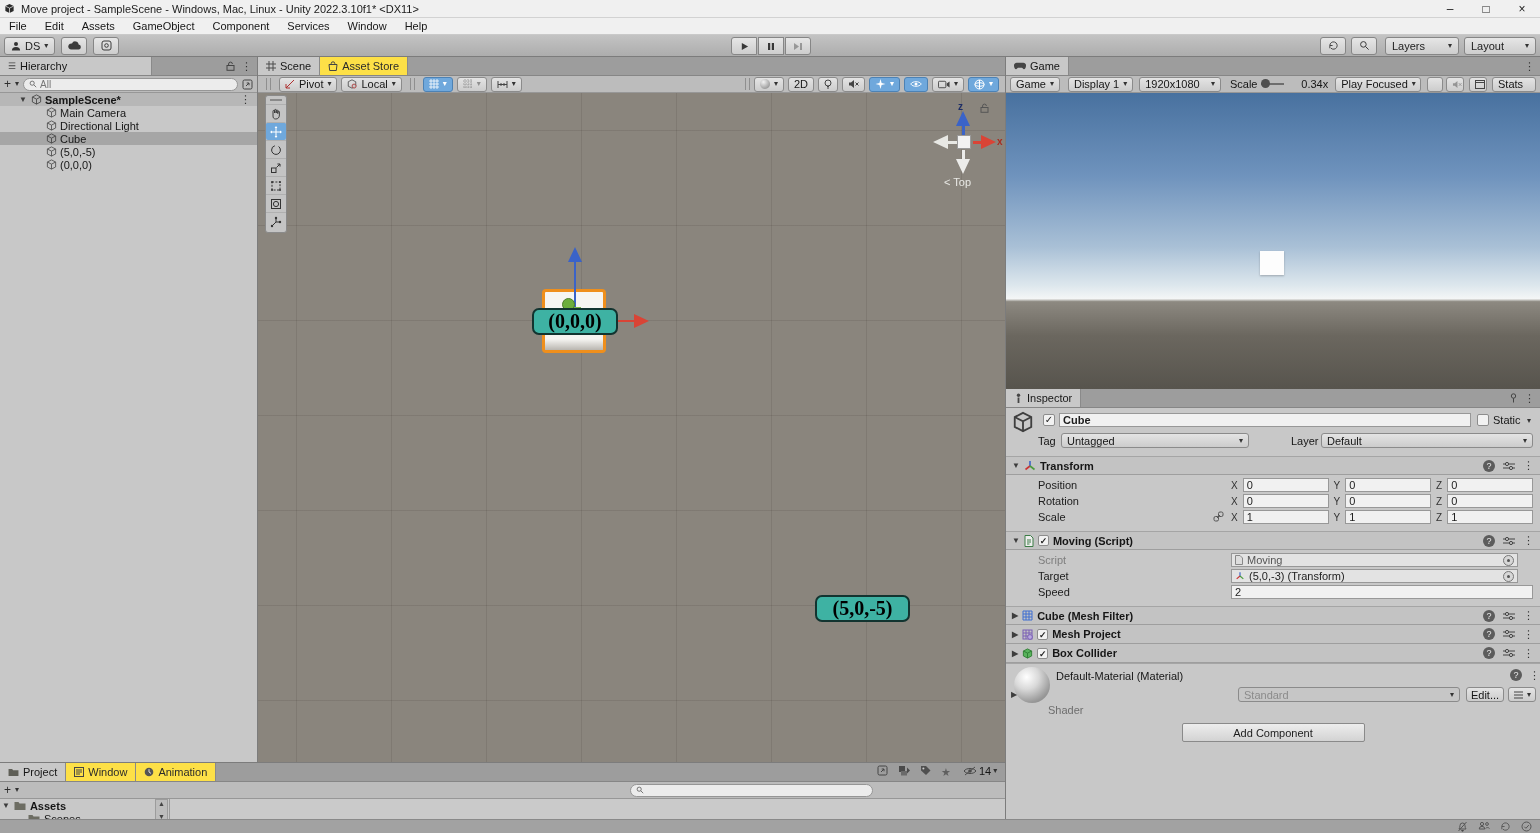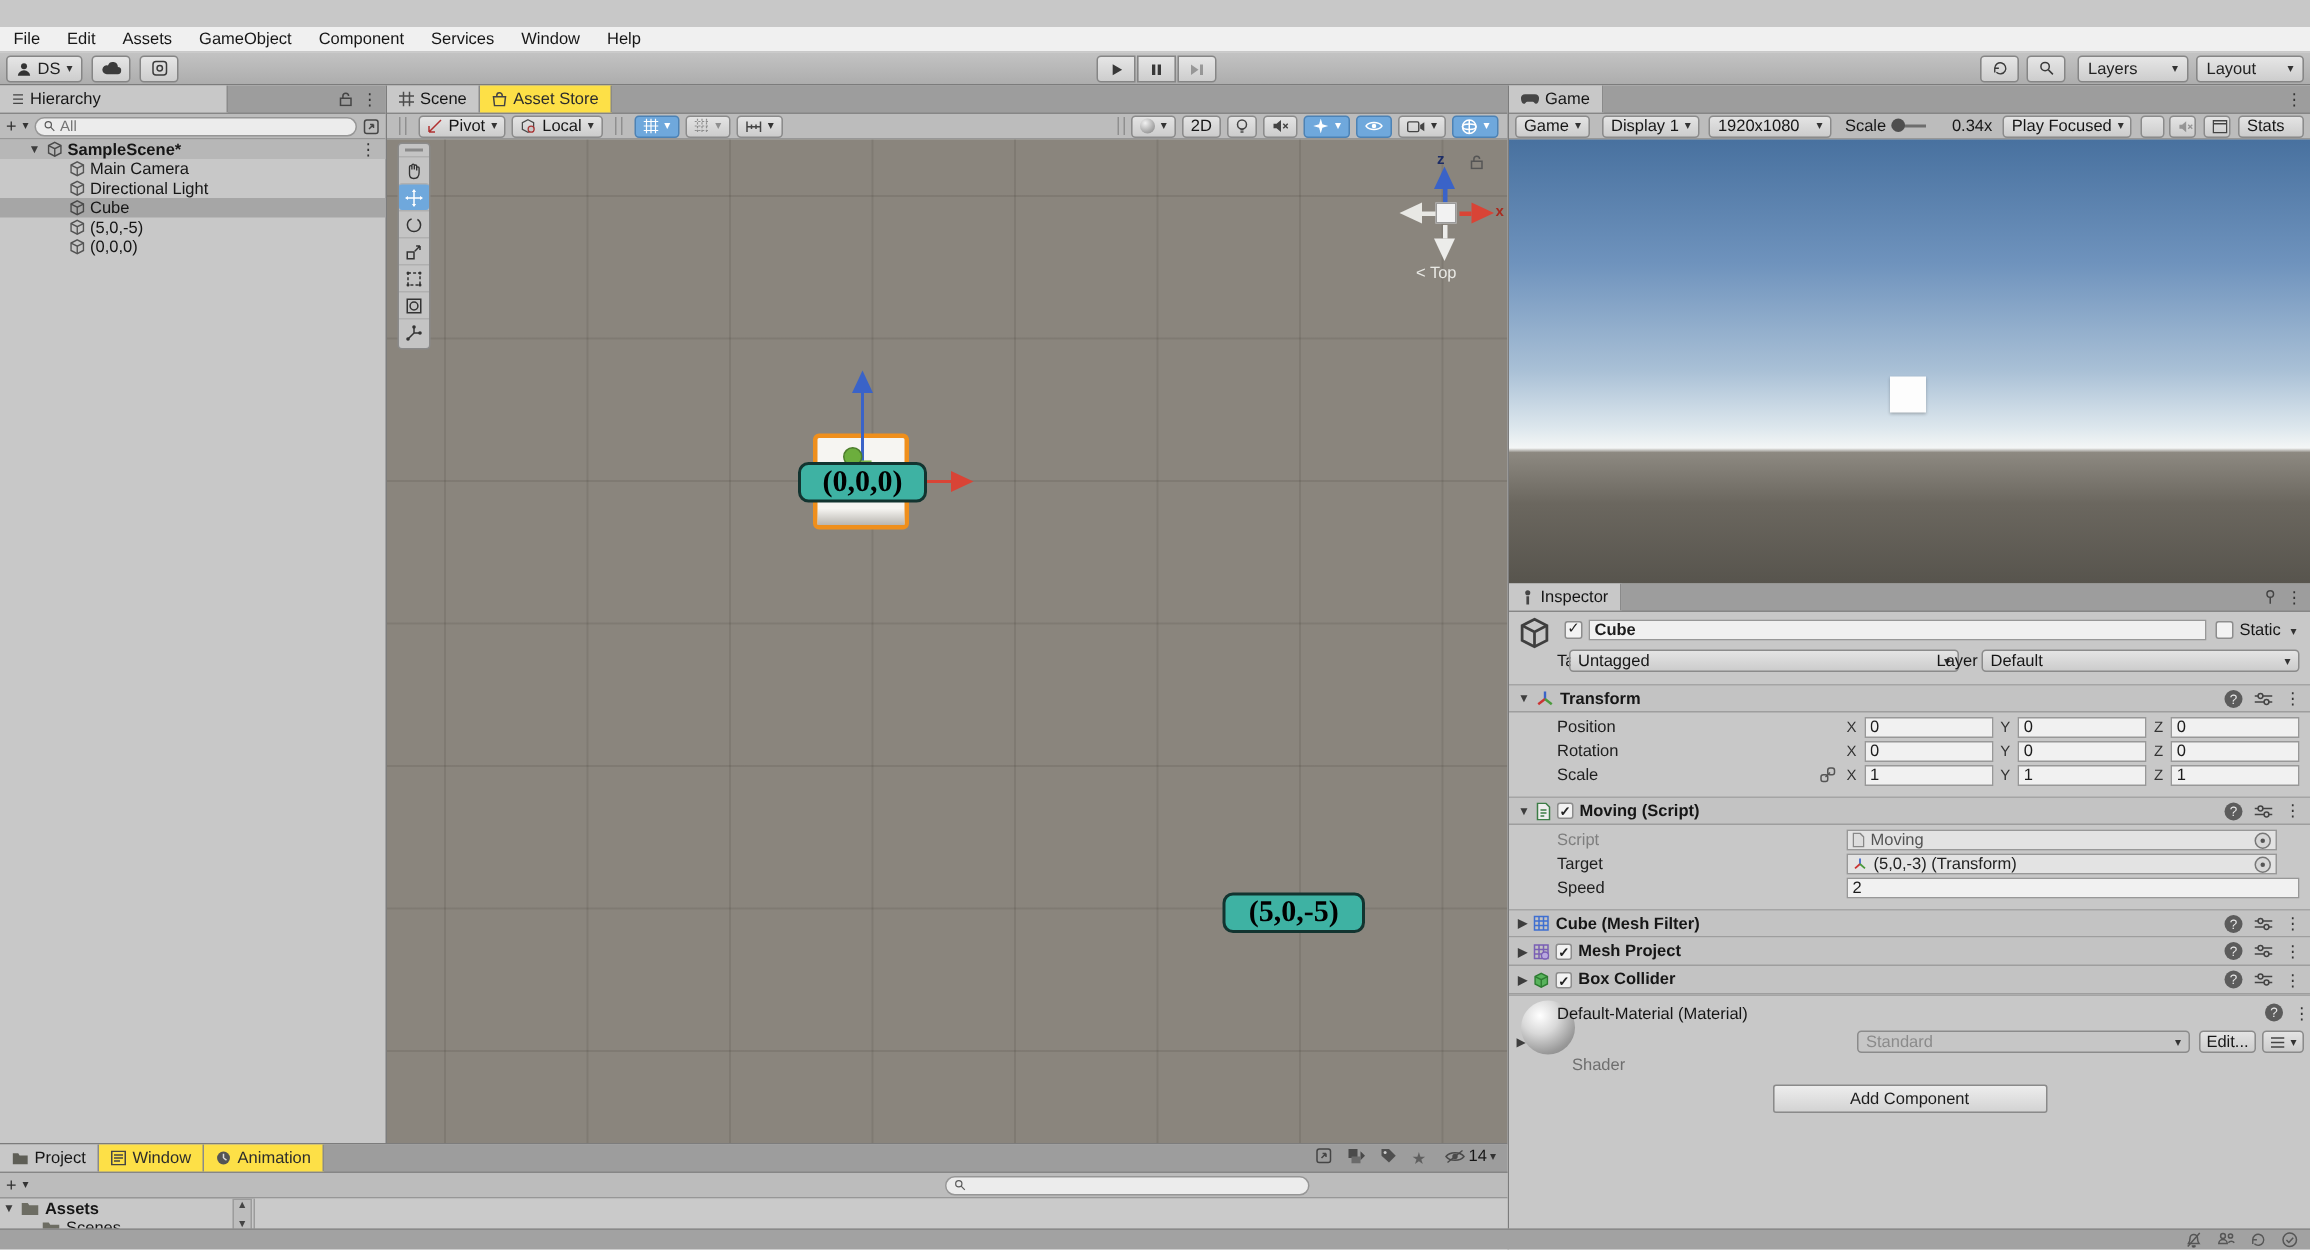--- a/index.html
+++ b/index.html
@@ -94,20 +94,34 @@
 #statusbar{left:0;top:819px;width:1540px;height:14px;background:#a2a2a2;border-top:1px solid #898989;z-index:8;display:flex;align-items:center}
 .statusicons{margin-left:auto;display:flex;gap:10px;padding-right:8px;opacity:.75}
 
 .muted{opacity:.45}
 </style>
 </head>
 <body>
 
 <div id="app">
 
+  <div id="titlebar" class="abs">
+    <span>
+        <svg width="11" height="11" viewBox="0 0 12 12">
+          <path d="M6 1 10.5 3.4v5.2L6 11 1.5 8.6V3.4Z" fill="#2b2b2b"></path>
+          <path d="M6 5.6 1.5 3.4M6 5.6l4.5-2.2M6 5.6V11" stroke="#f0f0f0" stroke-width=".8"></path>
+        </svg>
+      </span>
+    <span class="ttl">Move project - SampleScene - Windows, Mac, Linux - Unity 2022.3.10f1* &lt;DX11&gt;</span>
+    <div class="winbtns">
+      <span class="winbtn">–</span>
+      <span class="winbtn">□</span>
+      <span class="winbtn">×</span>
+    </div>
+  </div>
 
   <div id="menubar" class="abs">
     <span class="mitem">File</span>
     <span class="mitem">Edit</span>
     <span class="mitem">Assets</span>
     <span class="mitem">GameObject</span>
     <span class="mitem">Component</span>
     <span class="mitem">Services</span>
     <span class="mitem">Window</span>
     <span class="mitem">Help</span>
@@ -604,21 +618,21 @@
           </span>
         <span class="chk abs" style="left:37px;top:6px">✓</span>
         <input class="nfield abs" style="left: 53px; top: 5px; width: 412px; font-weight: bold;" value="Cube">
         <span class="chk abs" style="left:471px;top:6px"></span>
         <span class="abs" style="left:487px;top:6px">Static</span>
         <span class="caret abs" style="left:521px;top:9px">▾</span>
       </div>
 
       <div class="irow" style="height:19px">
         <span class="abs" style="left:32px;top:3px">Tag</span>
-        <div class="dd abs" style="left:40px;top:1px;width:260px">
+        <div class="dd abs" style="left:55px;top:1px;width:188px">
           <span>Untagged</span>
           <span class="caret">▾</span>
         </div>
         <span class="abs" style="left:285px;top:3px">Layer</span>
         <div class="dd abs" style="left:315px;top:1px;width:212px">
           <span>Default</span>
           <span class="caret">▾</span>
         </div>
       </div>
 
@@ -813,21 +827,21 @@
                 <circle cx="4" cy="3" r="1.6" fill="#c3c3c3" stroke="#444"></circle>
                 <circle cx="8" cy="7" r="1.6" fill="#c3c3c3" stroke="#444"></circle>
               </svg>
             </span>
           <span class="kebab">⋮</span>
         </span>
       </div>
 
       <div class="irow" style="height:42px;border-top:1px solid #a5a5a5">
         <span class="sphere abs" style="left:8px;top:3px"></span>
-        <span class="abs" style="left:32px;top:6px">Default-Material (Material)</span>
+        <span class="abs" style="left:50px;top:6px">Default-Material (Material)</span>
         <span class="helpi abs" style="left:504px;top:5px">?</span>
         <span class="kebab abs" style="left:523px;top:5px">⋮</span>
         <span class="abs" style="left:5px;top:26px;font-size:8px;color:#3d3d3d">▶</span>
         <span class="abs" style="left:42px;top:40px;color:#6e6e6e">Shader</span>
         <div class="dd dis abs" style="left:232px;top:23px;width:222px;background:#c6c6c6">
           <span>Standard</span>
           <span class="caret">▾</span>
         </div>
         <div class="dd abs" style="left:460px;top:23px;width:38px;justify-content:center">
           <span>Edit...</span>

